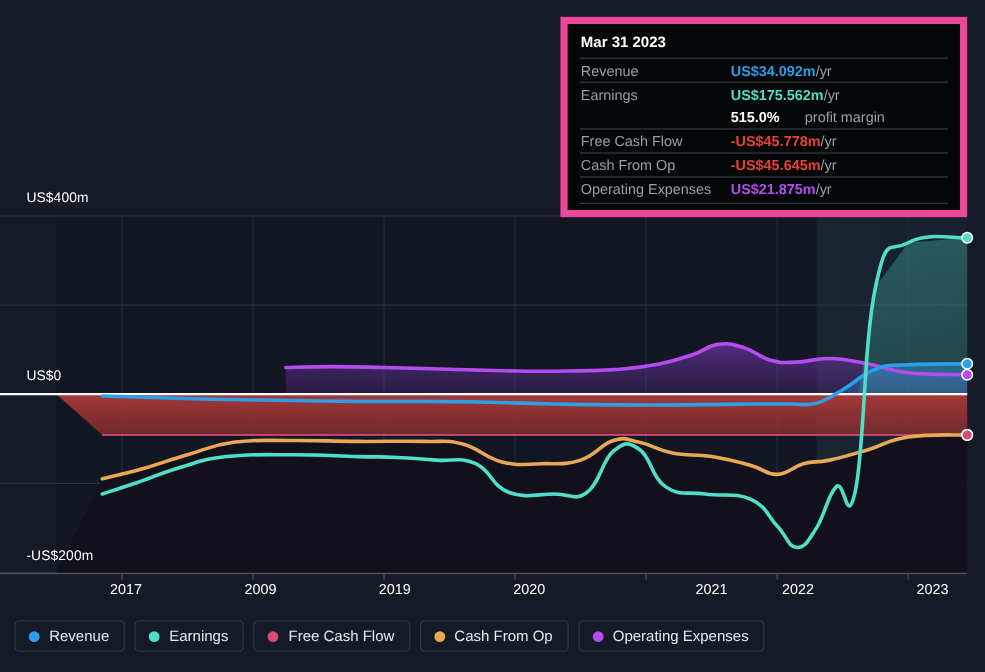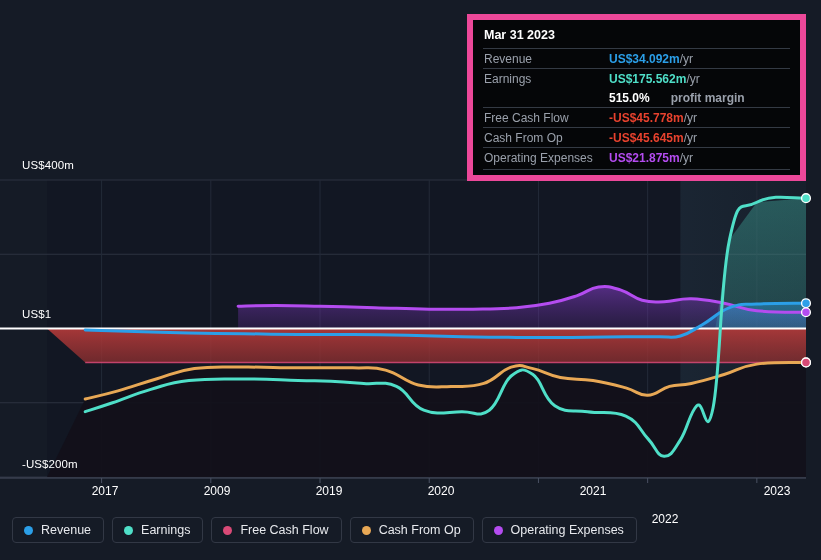--- a/index.html
+++ b/index.html
@@ -80,21 +80,21 @@
   }
   .tt-unit {
     color: #9aa0ab;
     font-size: 12px;
     font-weight: normal;
     margin-left: 0;
   }
   .tt-sub {
     color: #9aa0ab;
     font-size: 12px;
-    font-weight: bold;
+    font-weight: normal;
     margin-left: 4px;
     padding-left: 17px;
   }
   #tooltip-bottom-rule {
     border-top: 1px solid #343a44;
     margin-top: 2px;
   }
 
   
   #legend {
@@ -193,29 +193,29 @@
         <line x1="210.8129496402867" y1="478" x2="210.8129496402867" y2="483" stroke="#4a5163" stroke-width="1"></line>
         <line x1="320.02158273381116" y1="478" x2="320.02158273381116" y2="483" stroke="#4a5163" stroke-width="1"></line>
         <line x1="429.23021582733566" y1="478" x2="429.23021582733566" y2="483" stroke="#4a5163" stroke-width="1"></line>
         <line x1="538.4388489208601" y1="478" x2="538.4388489208601" y2="483" stroke="#4a5163" stroke-width="1"></line>
         <line x1="647.6474820143845" y1="478" x2="647.6474820143845" y2="483" stroke="#4a5163" stroke-width="1"></line>
         <line x1="756.856115107909" y1="478" x2="756.856115107909" y2="483" stroke="#4a5163" stroke-width="1"></line>
       </g>
   </svg>
 
   <div class="y-axis-label" style="left:22px; top:159px;">US$400m</div>
-  <div class="y-axis-label" style="left:22px; top:308px;">US$1</div>
+  <div class="y-axis-label" style="left:22px; top:308px;">US$0</div>
   <div class="y-axis-label" style="left:22px; top:458px;">-US$200m</div>
 
   <div class="x-axis-label" style="left:105px; top:484px;">2017</div>
   <div class="x-axis-label" style="left:217px; top:484px;">2009</div>
   <div class="x-axis-label" style="left:329px; top:484px;">2019</div>
   <div class="x-axis-label" style="left:441px; top:484px;">2020</div>
   <div class="x-axis-label" style="left:553px; top:484px;margin-left:40px;">2021</div>
-  <div class="x-axis-label" style="left:665px; top:512px;">2022</div>
+  <div class="x-axis-label" style="left:665px; top:484px;">2022</div>
   <div class="x-axis-label" style="left:777px; top:484px;">2023</div>
 
   <div id="tooltip">
     <div id="tooltip-date">Mar 31 2023</div>
     <div id="tooltip-rows">
         <div class="tt-row">
           <div class="tt-label">Revenue</div>
           <div class="tt-val" style="color: rgb(43, 159, 232);">US$34.092m<span class="tt-unit">/yr</span></div>
         </div>
         <div class="tt-row">

